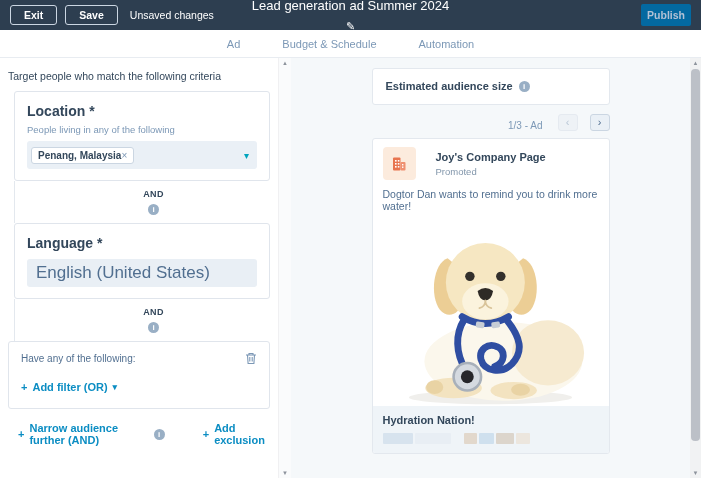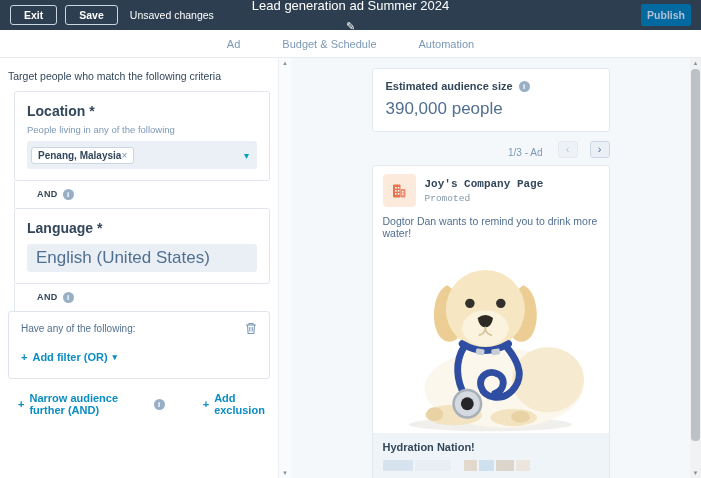--- a/index.html
+++ b/index.html
@@ -51,21 +51,21 @@
   .field-label { font-size:14px; font-weight:bold; color:#33475b; }
   .field-helper { font-size:9.5px; color:#7c98b6; margin-top:5px; }
   .multi-input { background:#eaf0f6; border-radius:3px; min-height:28px; margin-top:6px;
                  display:flex; align-items:center; padding:3px 8px 3px 4px; cursor:text; }
   .tag { background:#fff; border:1px solid #cbd6e2; border-radius:3px; padding:2px 6px;
          font-size:10px; font-weight:bold; color:#33475b; display:inline-flex;
          align-items:center; }
   .tag-x { color:#7c98b6; font-weight:normal; font-size:10px; cursor:pointer; }
   .caret-teal { margin-left:auto; color:#00a4bd; font-size:10px; cursor:pointer; }
   .connector { border-left:1px solid #e3e8ee; margin-left:6px; padding:8px 0 8px 22px;
-               display:flex; gap:5px; }
+               display:flex; align-items:center; gap:5px;flex-direction:column; }
   .and-label { font-size:9px; font-weight:bold; color:#33475b; letter-spacing:.4px; }
   .text-input { background:#e9eff5; border-radius:3px; height:28px; margin-top:8px;
                 display:flex; align-items:center; padding:0 9px; font-size:17px;
                 color:#516f90; cursor:text; }
   .filter-card { padding:10px 12px 13px 12px; }
   .filter-head { display:flex; align-items:center; justify-content:space-between; }
   .filter-heading { font-size:10px; color:#516f90; }
   .link { color:#0b8dc3; font-size:11px; font-weight:bold; cursor:pointer;
           display:inline-flex; align-items:center; gap:5px; }
   .add-filter-row { margin-top:12px; }
@@ -85,21 +85,21 @@
   .pager { width:238px; margin:9px auto 7px; display:flex; justify-content:flex-end;
            align-items:flex-end; gap:12px; }
   .pager-label { font-size:10px; color:#7c98b6; margin-right:3px; }
   .pager-btn { width:20px; height:17px; border-radius:3px; font-size:11px; line-height:15px;
                text-align:center; font-family:inherit; cursor:pointer; }
   .pager-prev { background:#eef2f6; border:1px solid #e5eaf0; color:#b9c7d6; cursor:default; }
   .pager-next { background:#eaf0f6; border:1px solid #cbd6e2; color:#506e90; }
 
   .ad-card { width:238px; margin:0 auto; background:#fff; border:1px solid #e3e8ee;
              border-radius:3px; overflow:hidden; }
-  .ad-header { display:flex; align-items:center; gap:9px; padding:8px 10px 6px;font-family:Liberation Mono, monospace; }
+  .ad-header { display:flex; align-items:center; gap:20px; padding:8px 10px 6px; }
   .avatar { width:33px; height:33px; border-radius:4px; background:#fcebdd; display:flex;
             align-items:center; justify-content:center; flex:0 0 auto; }
   .ad-page-name { font-size:11px; font-weight:bold; color:#33475b; }
   .ad-promoted { font-size:9.5px; color:#8296ab; margin-top:3px; }
   .ad-body { padding:2px 10px 6px; font-size:10.5px; color:#516f90; }
   .ad-image { height:188px; display:flex; justify-content:center; align-items:flex-end;
               background:#fff; overflow:hidden; }
   .ad-band { background:#eff4f8; padding:8px 10px 9px; }
   .ad-headline { font-size:11px; font-weight:bold; color:#33475b; }
   .bars { display:flex; gap:2px; margin-top:7px; height:11px; }
@@ -199,21 +199,20 @@
       <span class="scroll-arrow">▼</span>
     </div>
 
     <section class="preview-panel">
 
       <div class="audience-card">
         <div class="audience-title-row">
           <span class="audience-title">Estimated audience size</span>
           <span class="info-dot">i</span>
         </div>
-        <div class="audience-value">390,000 people</div>
       </div>
 
       <div class="pager">
         <span class="pager-label">1/3 - Ad</span>
         <div class="pager-btn pager-prev">‹</div>
         <div class="pager-btn pager-next">›</div>
       </div>
 
       <div class="ad-card">
         <div class="ad-header">

